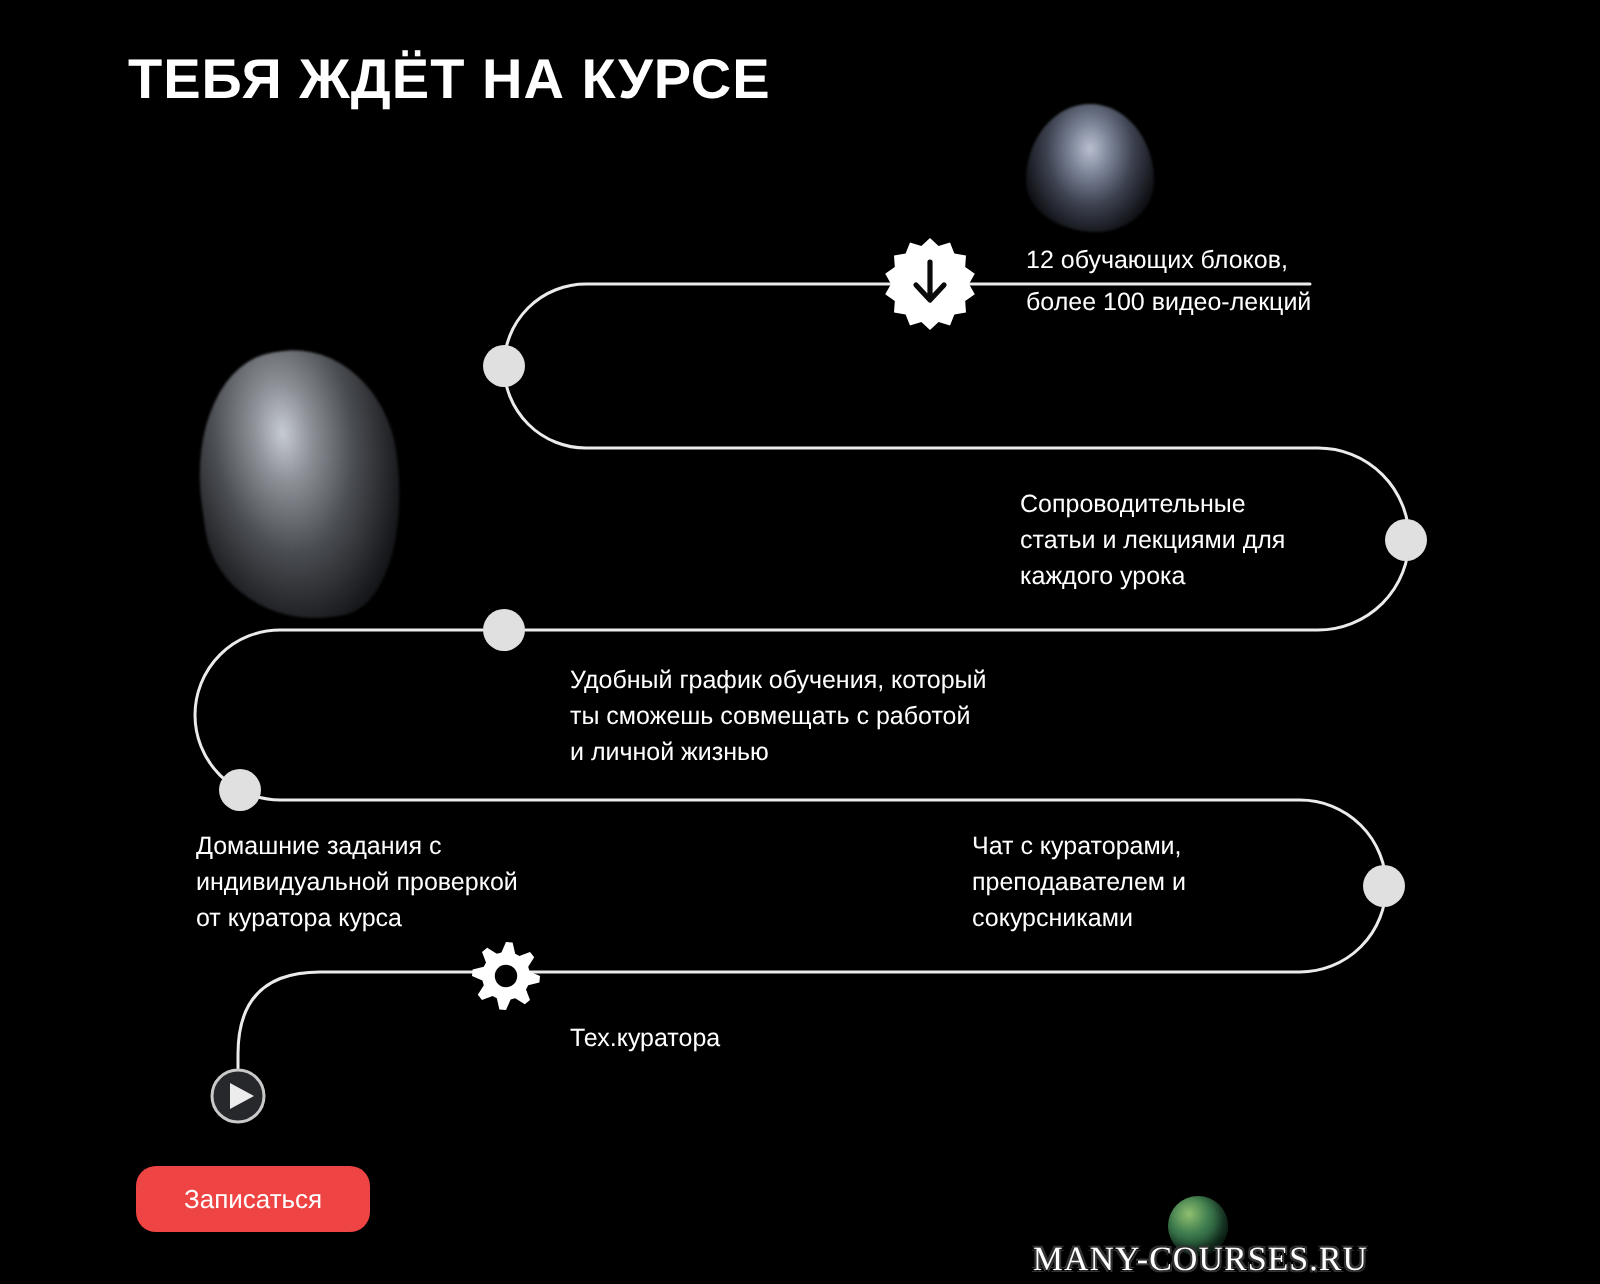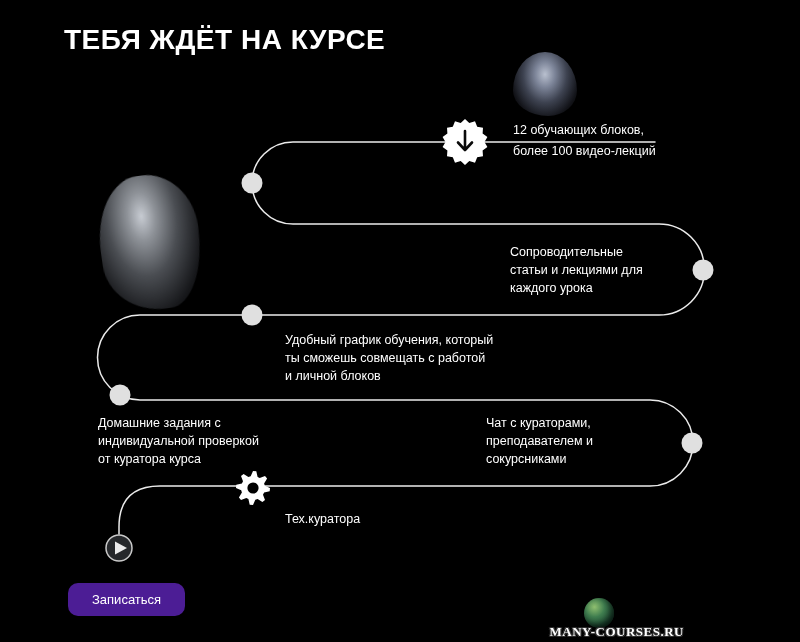--- a/index.html
+++ b/index.html
@@ -10,34 +10,34 @@
          color:#ffffff;letter-spacing:.5px;}
   .step-label{position:absolute;color:#ffffff;font-size:12.5px;line-height:1.45;
               white-space:pre-line;width:240px;}
   #lbl-platform{left:285px;top:161px;}
   #lbl-blocks{left:513px;top:120px;line-height:1.7;}
   #lbl-materials{left:510px;top:243px;}
   #lbl-schedule{left:285px;top:331px;}
   #lbl-homework{left:98px;top:414px;}
   #lbl-chat{left:486px;top:414px;}
   #lbl-support{left:285px;top:510px;}
-  .cta{position:absolute;left:68px;top:583px;background:#4c1d95;color:#fff;border:none;
+  .cta{position:absolute;left:68px;top:583px;background:#ef4444;color:#fff;border:none;
        border-radius:10px;padding:9px 24px;font-size:13px;font-family:inherit;cursor:pointer;}
   .flow-svg{position:absolute;inset:0;}
   .head-img{position:absolute;left:100px;top:175px;width:100px;height:135px;
     background:radial-gradient(ellipse at 45% 30%,#c7cbd2 0%,#8e9298 18%,#4a4d52 45%,#17181b 75%,#000 95%);
     border-radius:48% 52% 40% 60% / 55% 45% 60% 40%;transform:rotate(-8deg);filter:blur(.5px);}
   .jelly-img{position:absolute;left:513px;top:52px;width:64px;height:64px;
     background:radial-gradient(ellipse at 50% 35%,#b9c0cf 0%,#7c8498 22%,#3d4250 48%,#121318 75%,#000 95%);
     border-radius:50% 50% 45% 55% / 60% 60% 40% 40%;filter:blur(.6px);}
   .globe{position:absolute;right:78px;bottom:14px;width:30px;height:30px;border-radius:50%;
     background:radial-gradient(circle at 35% 30%,#8fbf6f 0%,#3f7d4f 35%,#1e4a33 70%,#0c2418 100%);
     box-shadow:inset -3px -3px 6px rgba(0,0,0,.6);}
   .watermark{position:absolute;right:8px;bottom:2px;color:#fff;font-family:"Liberation Serif",serif;
-    font-weight:700;font-size:13px;letter-spacing:.5px;
+    font-weight:400;font-size:17px;letter-spacing:.5px;
     text-shadow:-1px -1px 0 #333,1px -1px 0 #333,-1px 1px 0 #333,1px 1px 0 #333,0 0 6px rgba(0,0,0,.85);}
 </style>
 </head>
 <body>
 
 <div class="stage">
 
   <h1 class="title">ТЕБЯ ЖДЁТ НА КУРСЕ</h1>
 
   <div class="head-img"></div>
@@ -68,21 +68,21 @@
     </g>
   </svg>
 
   <div id="lbl-blocks" class="step-label">12 обучающих блоков,
 более 100 видео-лекций</div>
   <div id="lbl-materials" class="step-label">Сопроводительные
 статьи и лекциями для
 каждого урока</div>
   <div id="lbl-schedule" class="step-label">Удобный график обучения, который
 ты сможешь совмещать с работой
-и личной блоков</div>
+и личной жизнью</div>
   <div id="lbl-homework" class="step-label">Домашние задания с
 индивидуальной проверкой
 от куратора курса</div>
   <div id="lbl-chat" class="step-label">Чат с кураторами,
 преподавателем и
 сокурсниками</div>
   <div id="lbl-support" class="step-label">Тех.куратора</div>
 
   <button class="cta">Записаться</button>
 

